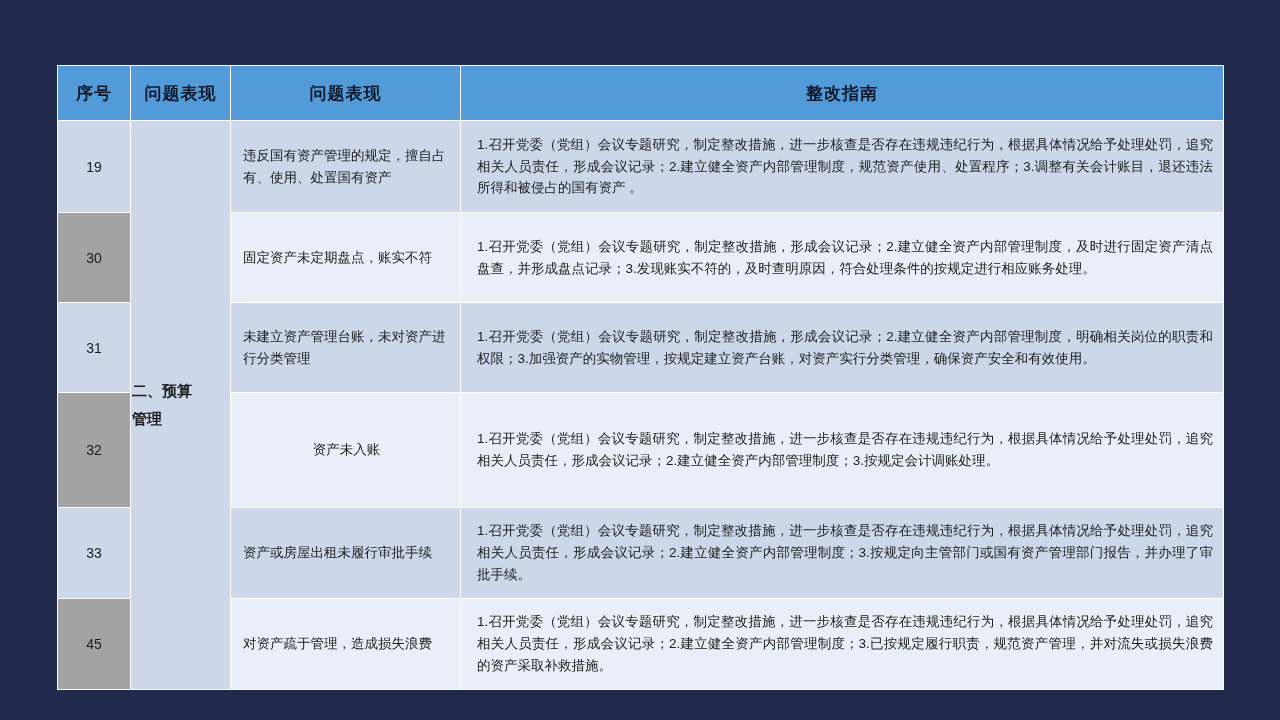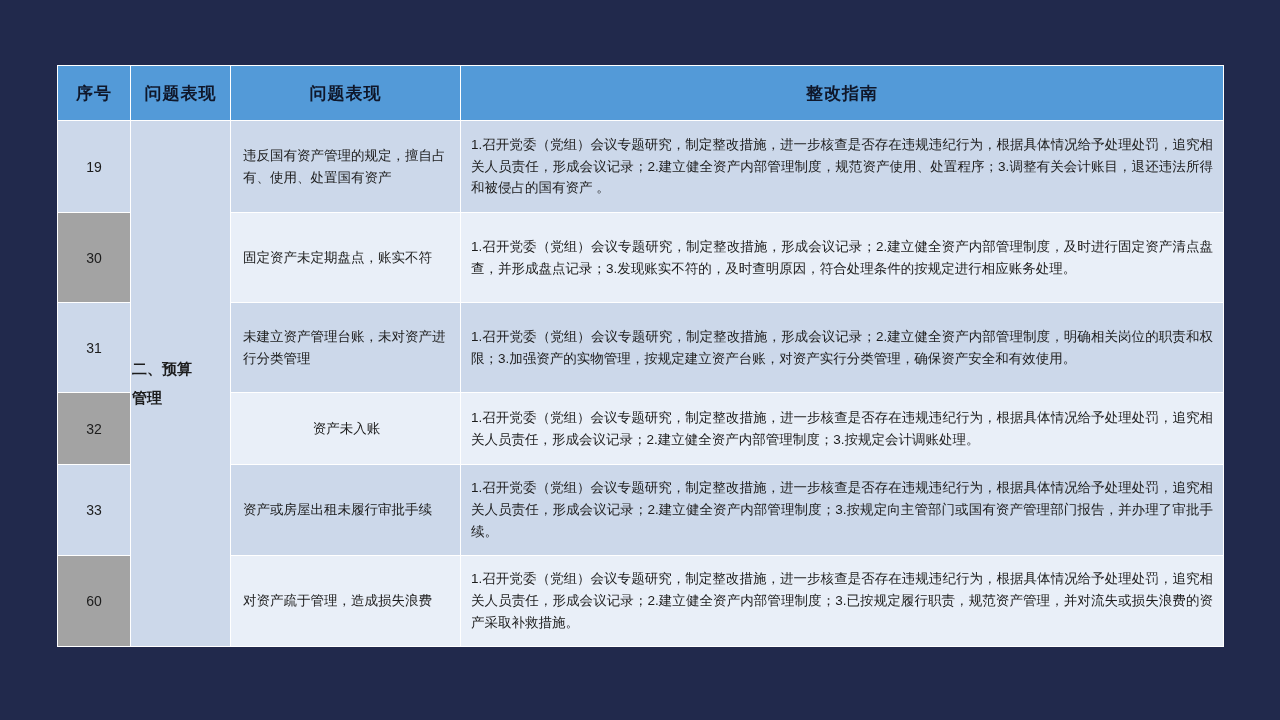--- a/index.html
+++ b/index.html
@@ -77,37 +77,37 @@
     background: #ccd8ea;
     margin-top: 28px;
   }
   td.problem-cell.center {
     text-align: center;
   }
   td.guide-cell {
     font-size: 13.5px;
     color: #1c1c1c;
     vertical-align: middle;
-    padding: 7px 10px 7px 10px;
+    padding: 7px 10px 7px 16px;
     line-height: 1.62;
     text-align: justify;
     text-justify: inter-ideograph;
     background: #ccd8ea;
   }
   tr.alt td.no-cell      { background: #a3a3a3; }
   tr.alt td.problem-cell { background: #e9eff8; }
   tr.alt td.guide-cell   { background: #e9eff8; margin-top: 48px; }
   tr.shade td.no-cell      { background: #ccd8ea; }
   tr.shade td.problem-cell { background: #ccd8ea; }
   tr.shade td.guide-cell   { background: #ccd8ea; }
 
   .r29 { height: 92px; }
   .r30 { height: 90px; }
   .r31 { height: 90px; }
-  .r32 { height: 72px; }
+  .r32 { height: 115px; }
   .r33 { height: 91px; }
   .r34 { height: 91px; }
 </style>
 </head>
 <body>
 
 <div class="slide">
   <div class="table-wrap">
     <table class="audit-table">
       <colgroup>
@@ -148,20 +148,20 @@
           <td class="no-cell">32</td>
           <td class="problem-cell center">资产未入账</td>
           <td class="guide-cell">1.召开党委（党组）会议专题研究，制定整改措施，进一步核查是否存在违规违纪行为，根据具体情况给予处理处罚，追究相关人员责任，形成会议记录；2.建立健全资产内部管理制度；3.按规定会计调账处理。</td>
         </tr>
         <tr class="r33 shade">
           <td class="no-cell">33</td>
           <td class="problem-cell">资产或房屋出租未履行审批手续</td>
           <td class="guide-cell">1.召开党委（党组）会议专题研究，制定整改措施，进一步核查是否存在违规违纪行为，根据具体情况给予处理处罚，追究相关人员责任，形成会议记录；2.建立健全资产内部管理制度；3.按规定向主管部门或国有资产管理部门报告，并办理了审批手续。</td>
         </tr>
         <tr class="r34 alt">
-          <td class="no-cell">60</td>
+          <td class="no-cell">45</td>
           <td class="problem-cell">对资产疏于管理，造成损失浪费</td>
           <td class="guide-cell">1.召开党委（党组）会议专题研究，制定整改措施，进一步核查是否存在违规违纪行为，根据具体情况给予处理处罚，追究相关人员责任，形成会议记录；2.建立健全资产内部管理制度；3.已按规定履行职责，规范资产管理，并对流失或损失浪费的资产采取补救措施。</td>
         </tr>
       </tbody>
     </table>
   </div>
 </div>
 
 </body></html>

